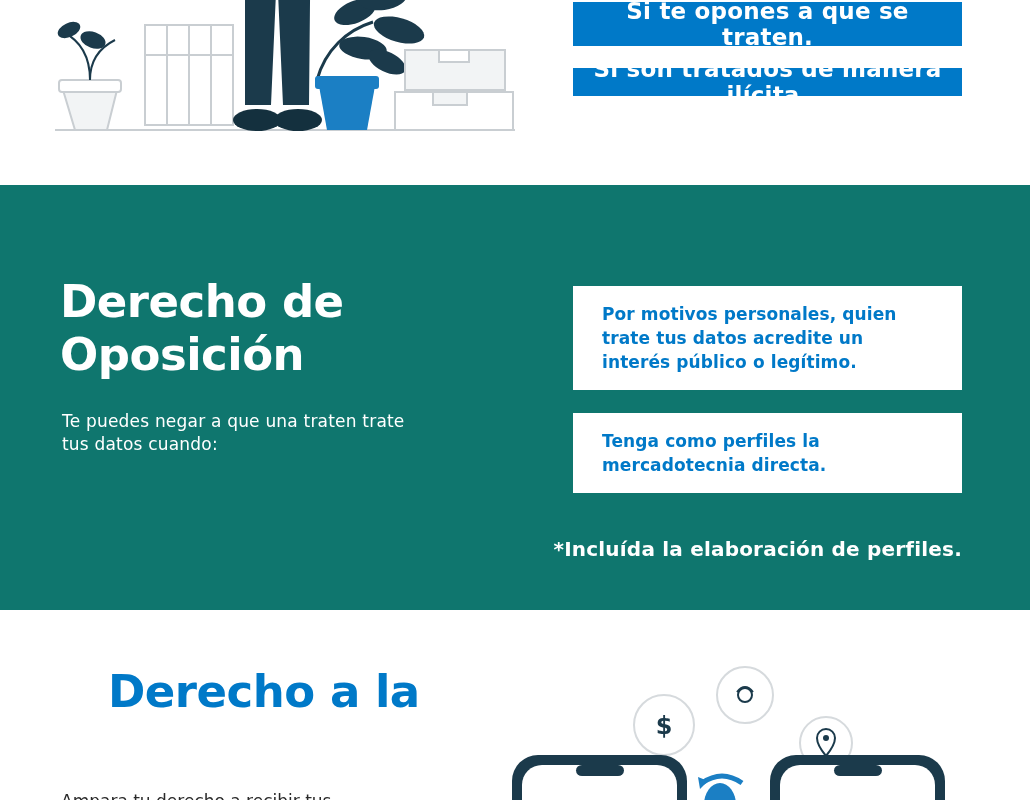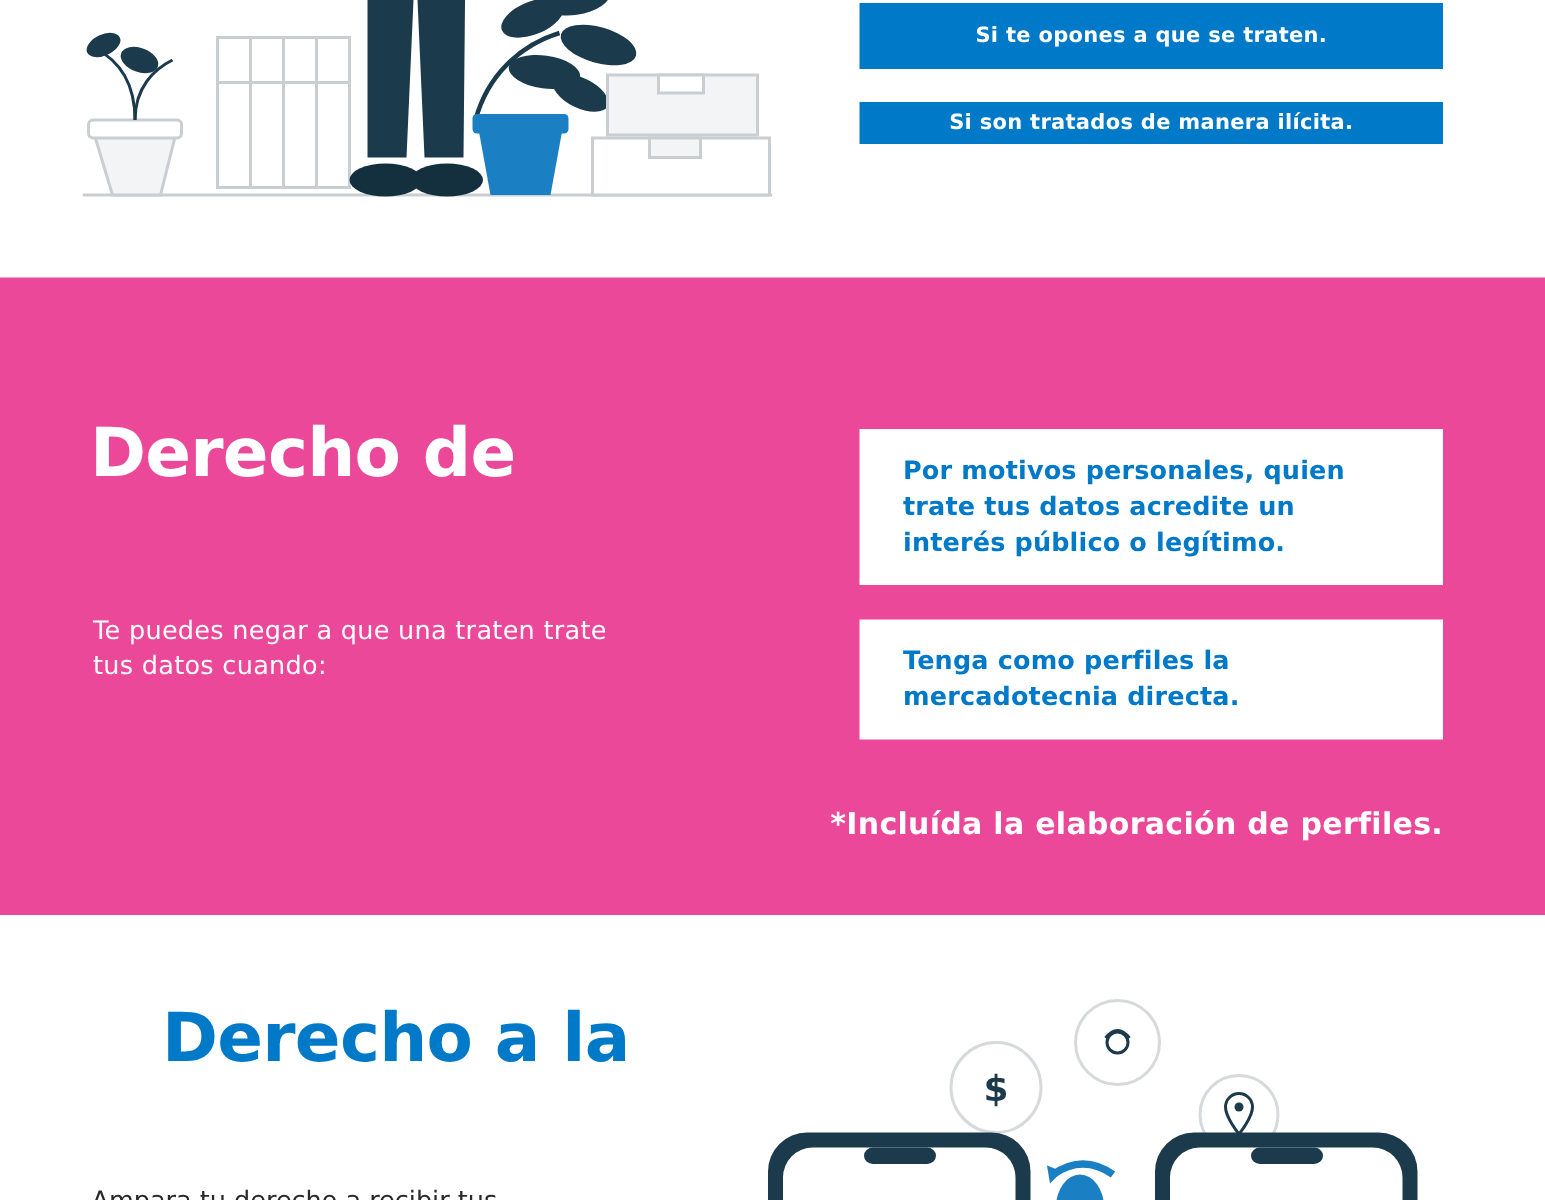--- a/index.html
+++ b/index.html
@@ -30,38 +30,38 @@
     position: absolute;
     left: 55px; top: -120px;
     width: 460px;
     height: 260px;
   }
   .pill-blue {
     position: absolute;
     background: #0079c8;
     color: #ffffff;
     font-weight: bold;
-    font-size: 14px;
+    font-size: 23px;
     letter-spacing: 0.2px;
     display: flex;
     align-items: center;
     justify-content: center;
     text-align: center;
     padding: 0 14px;
   }
   #pill1 { left: 573px; top: 2px;  width: 389px; height: 44px; }
   #pill2 { left: 573px; top: 68px; width: 389px; height: 28px; }
 
   
   .section-blue {
     position: absolute;
     left: 0; top: 185px;
     width: 1030px;
     height: 425px;
-    background: #ec4899;
+    background: #0f766e;
   }
   .blue-title {
     position: absolute;
     left: 60px; top: 90px;
     width: 430px;
     color: #ffffff;
     font-size: 45px;
     line-height: 53px;
     font-weight: bold;
     letter-spacing: -0.5px;
@@ -186,20 +186,21 @@
 
     <div class="pill-blue" id="pill1">Si te opones a que se traten.</div>
 
     <div class="pill-blue" id="pill2">Si son tratados de manera ilícita.</div>
   </div>
 
   <div class="section-blue">
 
     <div class="blue-title">
       <span>Derecho de</span><br>
+      <span>Oposición</span>
     </div>
 
     <div class="blue-sub">Te puedes negar a que una traten trate tus datos cuando:</div>
 
     <div class="card-white" id="card1">Por motivos personales, quien trate tus datos acredite un interés público o legítimo.</div>
 
     <div class="card-white" id="card2">Tenga como perfiles la mercadotecnia directa.</div>
 
     <div class="footnote">*Incluída la elaboración de perfiles.</div>
   </div>

